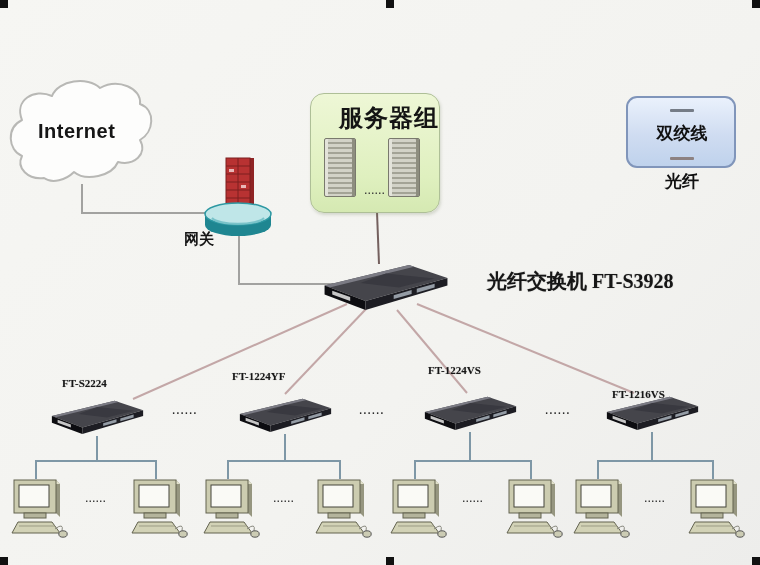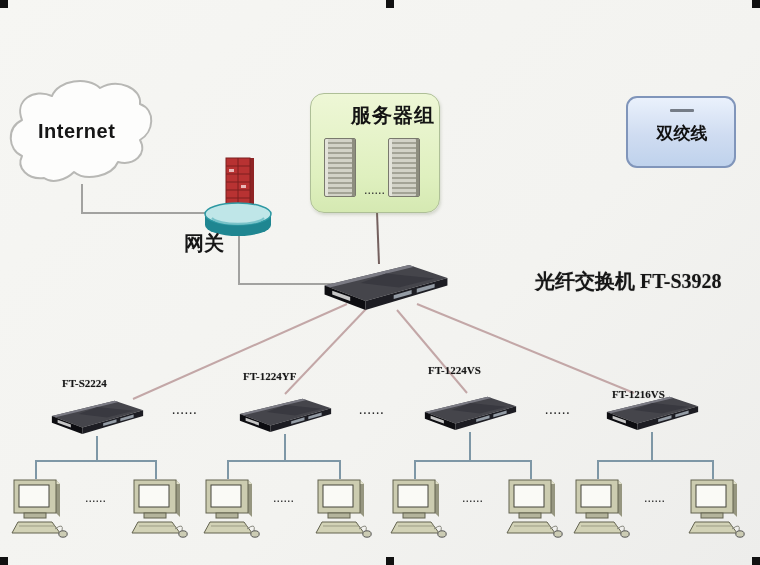--- a/index.html
+++ b/index.html
@@ -9,44 +9,44 @@
     background:linear-gradient(135deg,#f6f6f3 0%,#f3f3f0 60%,#ededeb 100%);
     overflow:hidden;
     font-family:"Liberation Sans", sans-serif;
   }
   .layer{position:absolute;left:0;top:0;}
   .handle{
     position:absolute;width:8px;height:8px;background:#111;
   }
   .lbl{position:absolute;color:#161616;white-space:nowrap;}
   .lbl-internet{left:38px;top:120px;font-size:20px;font-weight:bold;letter-spacing:.5px;}
-  .lbl-gateway{left:184px;top:230px;font-size:20px;font-weight:bold;}
+  .lbl-gateway{left:184px;top:230px;font-size:15px;font-weight:bold;}
   .lbl-core{
     left:487px;top:268px;font-size:20px;font-weight:bold;
-    font-family:"Liberation Serif", serif;text-shadow:0 0 1px rgba(60,60,60,.45);margin-left:48px;
+    font-family:"Liberation Serif", serif;text-shadow:0 0 1px rgba(60,60,60,.45);
   }
   .lbl-sw{
     font-size:11px;font-weight:bold;font-family:"Liberation Serif", serif;
     text-shadow:0 0 1px rgba(70,70,70,.4);
   }
   .dots{
     position:absolute;font-size:10px;font-weight:bold;color:#2a2a2a;
     letter-spacing:1.5px;text-align:center;width:46px;
   }
   .dots-small{font-size:9px;letter-spacing:1px;}
   
   .server-box{
     position:absolute;left:310px;top:93px;width:128px;height:118px;
     background:linear-gradient(180deg,#eef7d6 0%,#dff0bf 70%,#d5e9b2 100%);
     border:1px solid #aebf97;border-radius:14px;
     box-shadow:1px 2px 3px rgba(120,130,100,.25);
   }
   .server-title{
-    position:absolute;left:0;right:0;top:8px;text-align:left;
-    font-size:20px;font-weight:bold;color:#141414;letter-spacing:1px;padding-left:40px;
+    position:absolute;left:0;right:0;top:8px;text-align:right;
+    font-size:24px;font-weight:bold;color:#141414;letter-spacing:1px;
   }
   .tower{
     position:absolute;top:44px;width:30px;height:57px;
     background:repeating-linear-gradient(180deg,#d2d2c7 0px,#d2d2c7 3px,#a3a396 3px,#a3a396 5px);
     border:1px solid #79796d;border-radius:2px;
     box-shadow:inset 3px 0 0 #e3e3da, inset -3px 0 0 #8e8e80;
   }
   .tower-a{left:13px;}
   .tower-b{left:77px;}
   .server-dots{
@@ -207,24 +207,28 @@
     <div class="tower tower-a"></div>
     <div class="tower tower-b"></div>
     <div class="server-dots">......</div>
   </div>
 
   <div class="legend">
     <div class="legend-row">
       <span class="legend-swatch swatch-tp"></span>
       <span class="legend-label">双绞线</span>
     </div>
+    <div class="legend-row">
+      <span class="legend-swatch swatch-fb"></span>
+      <span class="legend-label">光纤</span>
+    </div>
   </div>
 
   <div class="lbl lbl-sw" style="left:62px;top:377px">FT-S2224</div>
-  <div class="lbl lbl-sw" style="left:243px;top:370px">FT-1224YF</div>
+  <div class="lbl lbl-sw" style="left:232px;top:370px">FT-1224YF</div>
   <div class="lbl lbl-sw" style="left:428px;top:364px">FT-1224VS</div>
   <div class="lbl lbl-sw" style="left:612px;top:388px">FT-1216VS</div>
 
   <div class="dots" style="left:162px;top:405px">......</div>
   <div class="dots" style="left:349px;top:405px">......</div>
   <div class="dots" style="left:535px;top:405px">......</div>
 
   <div class="dots dots-small" style="left:73px;top:494px">......</div>
   <div class="dots dots-small" style="left:261px;top:494px">......</div>
   <div class="dots dots-small" style="left:450px;top:494px">......</div>

